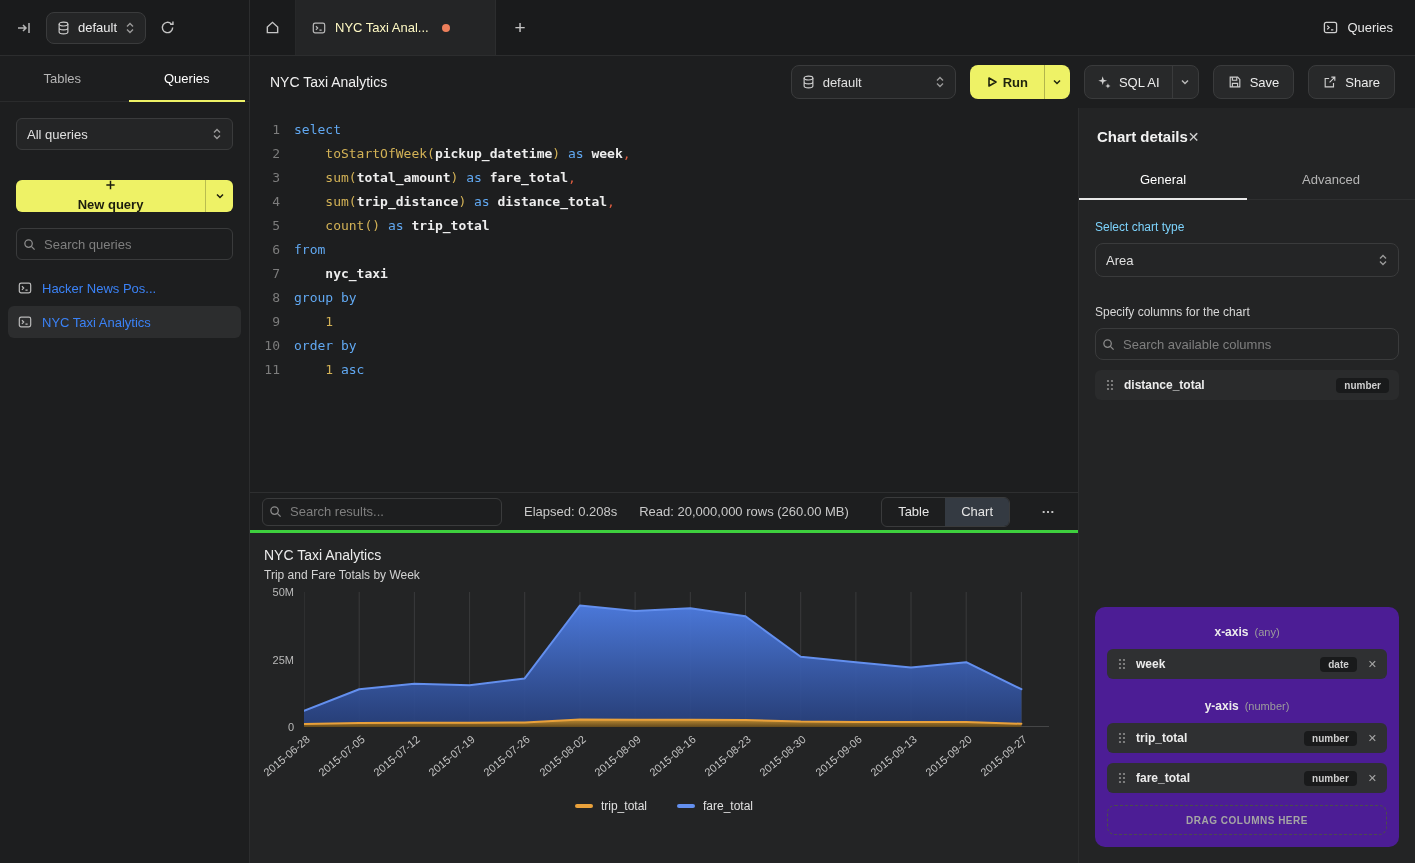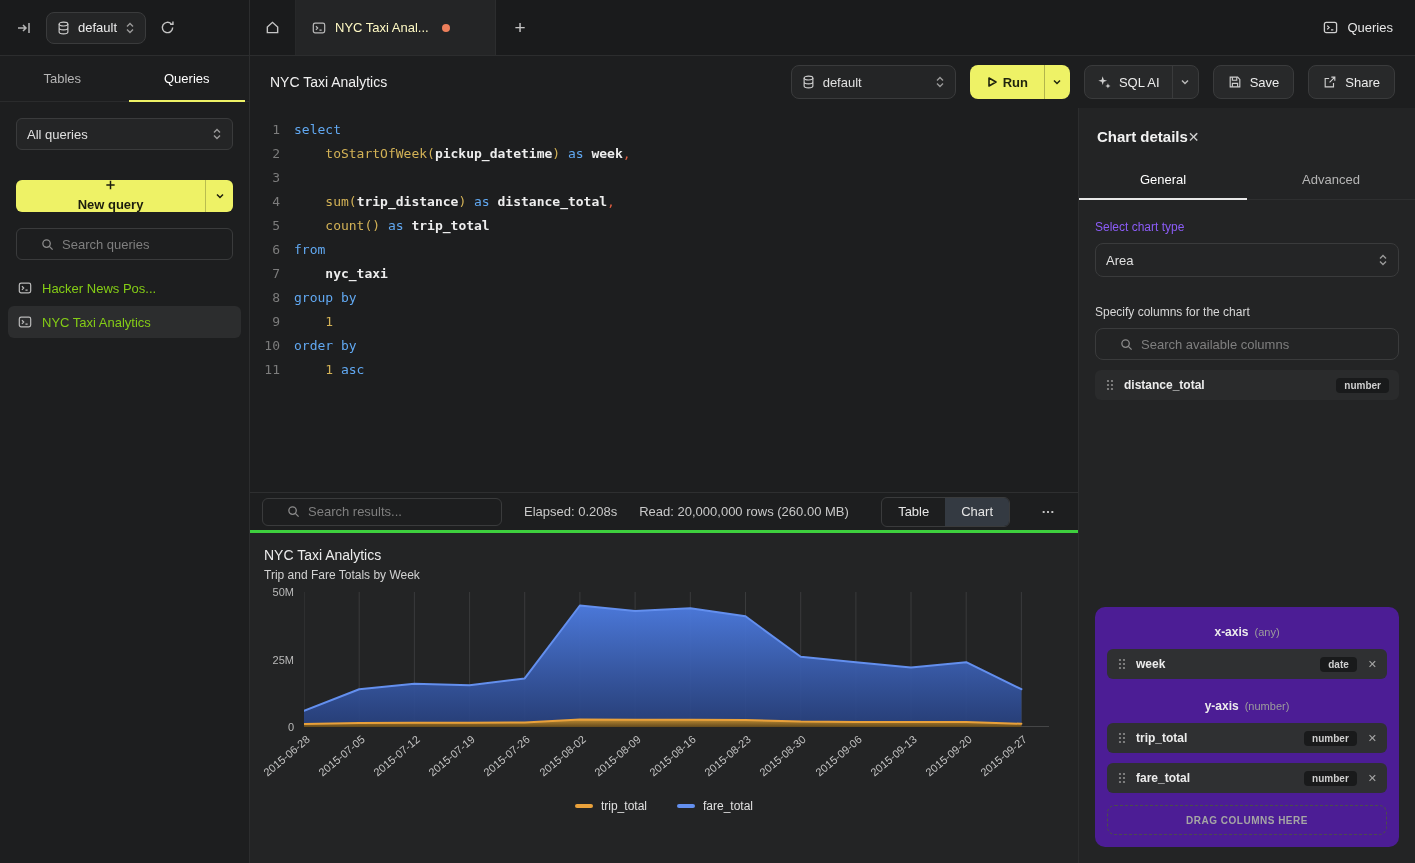--- a/index.html
+++ b/index.html
@@ -24,26 +24,26 @@
 .sb-tabs{height:46px;flex:none;display:flex;border-bottom:1px solid #2a2b2c}
 .sb-tab{flex:1;display:grid;place-items:center;color:#b5b5b5;position:relative;cursor:pointer}
 .sb-tab.active{color:#fff}
 .sb-tab.active::after{content:"";position:absolute;left:4px;right:4px;bottom:-1px;height:2px;background:#eef266}
 .sb-pad{padding:16px 16px 0}
 .select{height:32px;display:flex;align-items:center;gap:8px;padding:0 10px;background:#242526;border:1px solid #3a3b3c;border-radius:6px;color:#e0e0e0;cursor:pointer}
 .select .sp{flex:1;overflow:hidden;white-space:nowrap}
 .btn-newq{margin-top:30px;height:32px;display:flex;background:#eef266;border-radius:6px;color:#1c1d0e;font-weight:bold;cursor:pointer;overflow:hidden}
 .btn-newq .main{flex:1;display:flex;align-items:center;justify-content:center;gap:7px}
 .btn-newq .caret{width:28px;display:grid;place-items:center;border-left:1px solid rgba(0,0,0,.22);color:#1c1d0e}
-.inputbox{height:32px;display:flex;align-items:center;gap:8px;padding:0 24px;border:1px solid #3a3b3c;border-radius:6px;background:transparent}
+.inputbox{height:32px;display:flex;align-items:center;gap:8px;padding:0 6px;border:1px solid #3a3b3c;border-radius:6px;background:transparent}
 .inputbox input{flex:1;min-width:0;background:transparent;border:0;outline:0;color:#ddd;font-size:13px;font-family:inherit}
 .inputbox input::placeholder{color:#7f7f7f}
 .inputbox.sb{margin-top:16px}
 .q-list{margin-top:12px;padding:0 8px;display:flex;flex-direction:column;gap:2px}
-.q-item{height:32px;display:flex;align-items:center;gap:10px;padding:0 10px;border-radius:6px;color:#84cc16;cursor:pointer;white-space:nowrap;overflow:hidden}
+.q-item{height:32px;display:flex;align-items:center;gap:10px;padding:0 10px;border-radius:6px;color:#3b82f6;cursor:pointer;white-space:nowrap;overflow:hidden}
 .q-item.active{background:#2c2d2e}
 .q-ico{color:#b9b9b9;display:grid;place-items:center;flex:none}
 
 .main{flex:1;display:flex;flex-direction:column;min-width:0}
 .main-header{height:52px;flex:none;display:flex;align-items:center;padding:0 20px;gap:14px}
 .mh-title{font-size:14px;color:#f0f0f0}
 .mh-right{margin-left:auto;display:flex;align-items:center;gap:14px}
 .select.header-db{width:165px;height:34px;border-radius:8px}
 .btn-run{height:34px;display:flex;background:#eef266;border-radius:8px;color:#1f240e;font-weight:bold;overflow:hidden;cursor:pointer}
 .btn-run .main-part{display:flex;align-items:center;gap:5px;padding:0 16px}
@@ -92,21 +92,21 @@
 
 .right-panel{flex:1;border-left:1px solid #2c2d2e;background:#232425;display:flex;flex-direction:column;min-width:0}
 .rp-head{display:flex;align-items:center;padding:20px 18px 14px}
 .rp-title{font-size:15px;font-weight:bold;color:#f2f2f2}
 .rp-close{color:#cfcfcf;cursor:pointer;font-size:14px}
 .rp-tabs{display:flex;border-bottom:1px solid #2e2f30}
 .rp-tab{flex:1;height:40px;display:grid;place-items:center;color:#b5b5b5;cursor:pointer;position:relative}
 .rp-tab.active{color:#fff}
 .rp-tab.active::after{content:"";position:absolute;left:0;right:0;bottom:-1px;height:2px;background:#e8e8e8}
 .rp-body{flex:1;display:flex;flex-direction:column;padding:20px 16px 16px;min-height:0}
-.rp-label{font-size:12px;color:#8b5cf6;margin-bottom:9px}
+.rp-label{font-size:12px;color:#7dd3fc;margin-bottom:9px}
 .rp-label.bright{color:#d8d8d8}
 .rp-body .select{height:34px;border-radius:8px}
 .cols-label{margin-top:28px}
 .rp-body .inputbox{border-radius:8px}
 .chip{height:30px;display:flex;align-items:center;gap:9px;padding:0 10px;background:#2a2b2c;border-radius:6px;margin-top:10px;cursor:grab}
 .chip-name{font-size:12px;font-weight:bold;color:#ececec}
 .badge{margin-left:auto;background:#191a1b;border-radius:4px;padding:2px 8px;font-size:10px;font-weight:bold;color:#cfcfcf}
 .chip-x{color:#a5a5a5;font-size:11px;cursor:pointer;margin-left:2px}
 .grip{color:#8f8f8f;display:grid;place-items:center;flex:none}
 .axes-card{margin-top:auto;background:#4c1d95;border-radius:10px;padding:12px;display:flex;flex-direction:column}
@@ -296,20 +296,21 @@
               <div class="eline">
                 <span class="lnum">1</span>
                 <span class="ecode"><span class="t-kw">select</span></span>
               </div>
               <div class="eline">
                 <span class="lnum">2</span>
                 <span class="ecode"><span class="t-pl">    </span><span class="t-fn">toStartOfWeek</span><span class="t-br">(</span><span class="t-id">pickup_datetime</span><span class="t-br">)</span><span class="t-pl"> </span><span class="t-kw">as</span><span class="t-pl"> </span><span class="t-id">week</span><span class="t-cm">,</span></span>
               </div>
               <div class="eline">
                 <span class="lnum">3</span>
+                <span class="ecode"><span class="t-pl">    </span><span class="t-fn">sum</span><span class="t-br">(</span><span class="t-id">total_amount</span><span class="t-br">)</span><span class="t-pl"> </span><span class="t-kw">as</span><span class="t-pl"> </span><span class="t-id">fare_total</span><span class="t-cm">,</span></span>
               </div>
               <div class="eline">
                 <span class="lnum">4</span>
                 <span class="ecode"><span class="t-pl">    </span><span class="t-fn">sum</span><span class="t-br">(</span><span class="t-id">trip_distance</span><span class="t-br">)</span><span class="t-pl"> </span><span class="t-kw">as</span><span class="t-pl"> </span><span class="t-id">distance_total</span><span class="t-cm">,</span></span>
               </div>
               <div class="eline">
                 <span class="lnum">5</span>
                 <span class="ecode"><span class="t-pl">    </span><span class="t-fn">count</span><span class="t-br">()</span><span class="t-pl"> </span><span class="t-kw">as</span><span class="t-pl"> </span><span class="t-id">trip_total</span></span>
               </div>
               <div class="eline">

